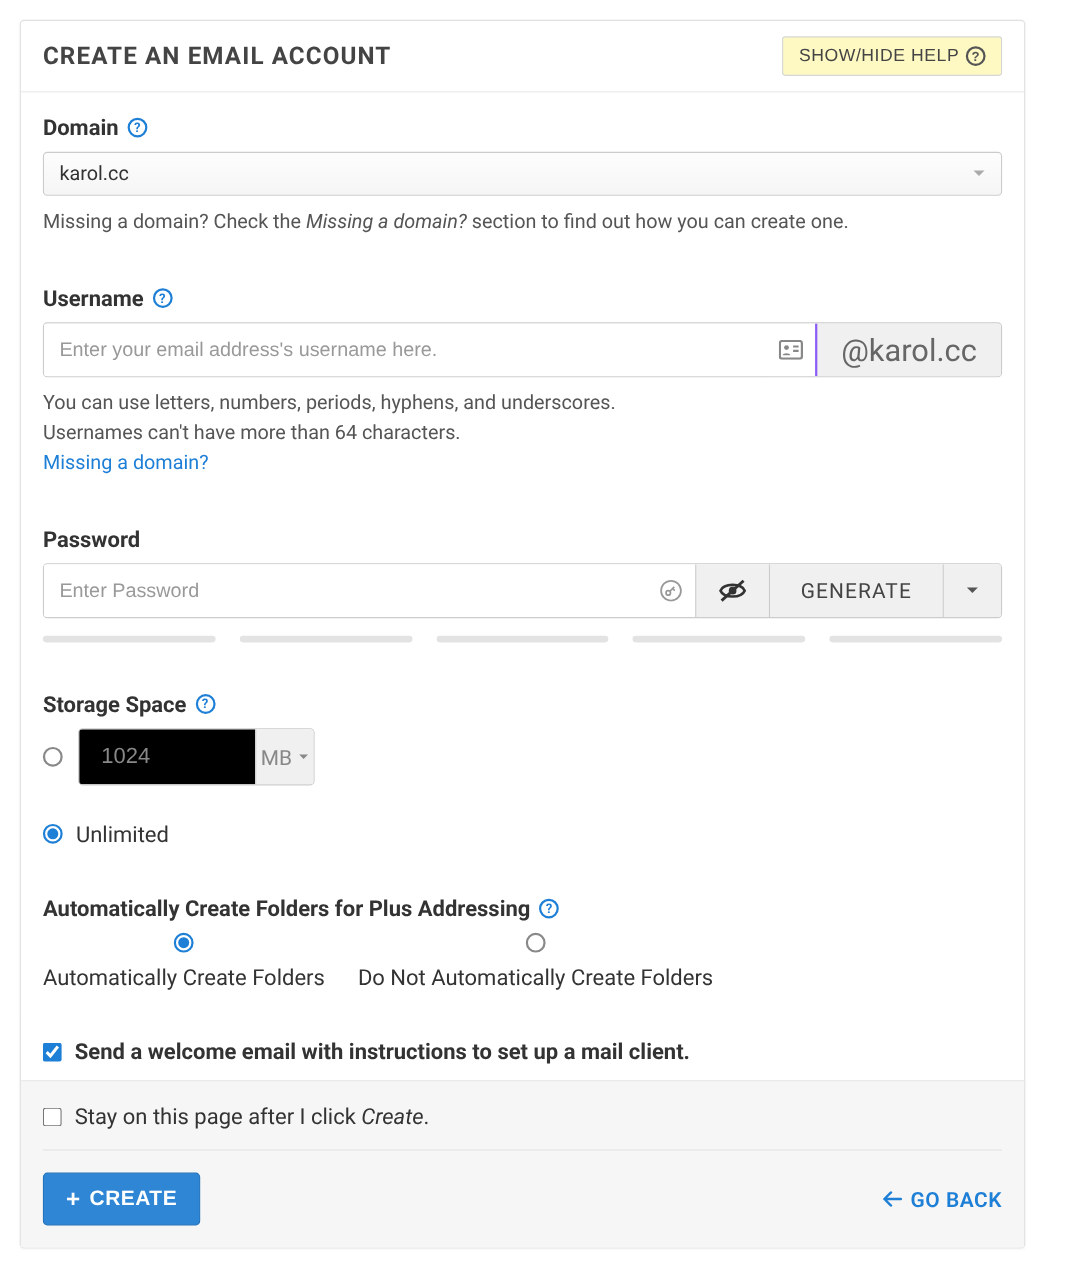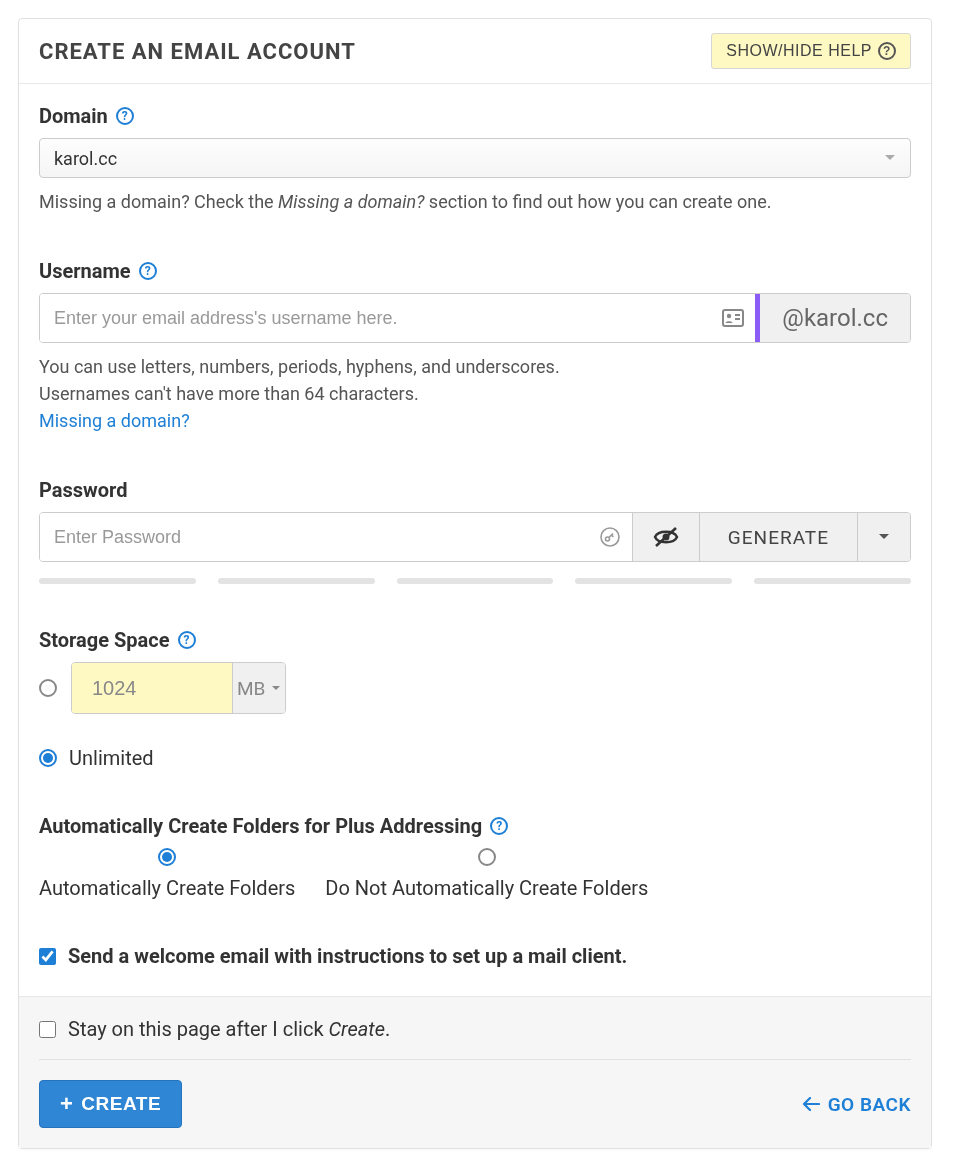--- a/index.html
+++ b/index.html
@@ -88,23 +88,23 @@
     .input-group input[type="text"], .input-group input[type="password"] {
       flex: 1; border: none; outline: none; padding: 10px 14px; font-size: 18px; color: #333;
       height: 48px;
     }
     .input-group input::placeholder { color: #999; }
     .input-icon {
       display: flex; align-items: center; justify-content: center; width: 44px; color: #888;
       background: #fff;
     }
     .addon {
-      background: #f0f0f0; color: #666; border-left: 5px solid #8b5cf6;
+      background: #f0f0f0; color: #666; border-left: 2px solid #8b5cf6;
       display: flex; align-items: center; justify-content: center;
-      padding: 0 22px; font-size: 24px; white-space: nowrap;
+      padding: 0 22px; font-size: 28px; white-space: nowrap;
     }
     .icon-btn {
       background: #f0f0f0; border-left: 1px solid #ccc; color: #555;
       display: flex; align-items: center; justify-content: center;
       padding: 0 20px; cursor: pointer;
     }
     .gen-btn {
       background: #f0f0f0; border-left: 1px solid #ccc; color: #444;
       display: flex; align-items: center; justify-content: center;
       padding: 0 28px; font-size: 19px; letter-spacing: 1px; cursor: pointer;
@@ -129,21 +129,21 @@
     .radio:checked { border-color: #1e7fd6; }
     .radio:checked::after {
       content: ""; position: absolute; width: 10px; height: 10px; background: #1e7fd6;
       border-radius: 50%; top: 50%; left: 50%; transform: translate(-50%, -50%);
     }
     .storage-input-group {
       display: flex; border: 1px solid #ccc; border-radius: 4px; overflow: hidden;
       height: 52px;
     }
     .storage-input-group input {
-      width: 160px; border: none; outline: none; background: #fef9c3; padding: 0 20px;
+      width: 160px; border: none; outline: none; background: #000000; padding: 0 20px;
       font-size: 20px; color: #888;
     }
     .unit-btn {
       background: #f0f0f0; border-left: 1px solid #ccc; color: #888; font-size: 19px;
       display: flex; align-items: center; gap: 6px; padding: 0 4px; cursor: pointer;
     }
     .radio-row { display: flex; align-items: center; gap: 12px; margin-top: 32px; }
     .radio-label { font-size: 20px; color: #333; }
 
     .radio-inline-row { display: flex; align-items: center; gap: 30px; margin-top: 14px; }
@@ -298,21 +298,21 @@
           <input type="radio" class="radio" name="folders" checked="" style="">
           <span class="radio-label">Automatically Create Folders</span>
         </label>
         <label class="radio-inline">
           <input type="radio" class="radio" name="folders" style="">
           <span class="radio-label">Do Not Automatically Create Folders</span>
         </label>
       </div>
     </div>
 
-    <div class="field" style="margin-bottom: 28px;">
+    <div class="field" style="margin-bottom: 14px;">
       <label class="check-row">
         <input type="checkbox" class="checkbox" checked="" style="">
         <span class="check-label bold">Send a welcome email with instructions to set up a mail client.</span>
       </label>
     </div>
 
   </div>
 
   <div class="panel-footer">
     <label class="stay-row">

